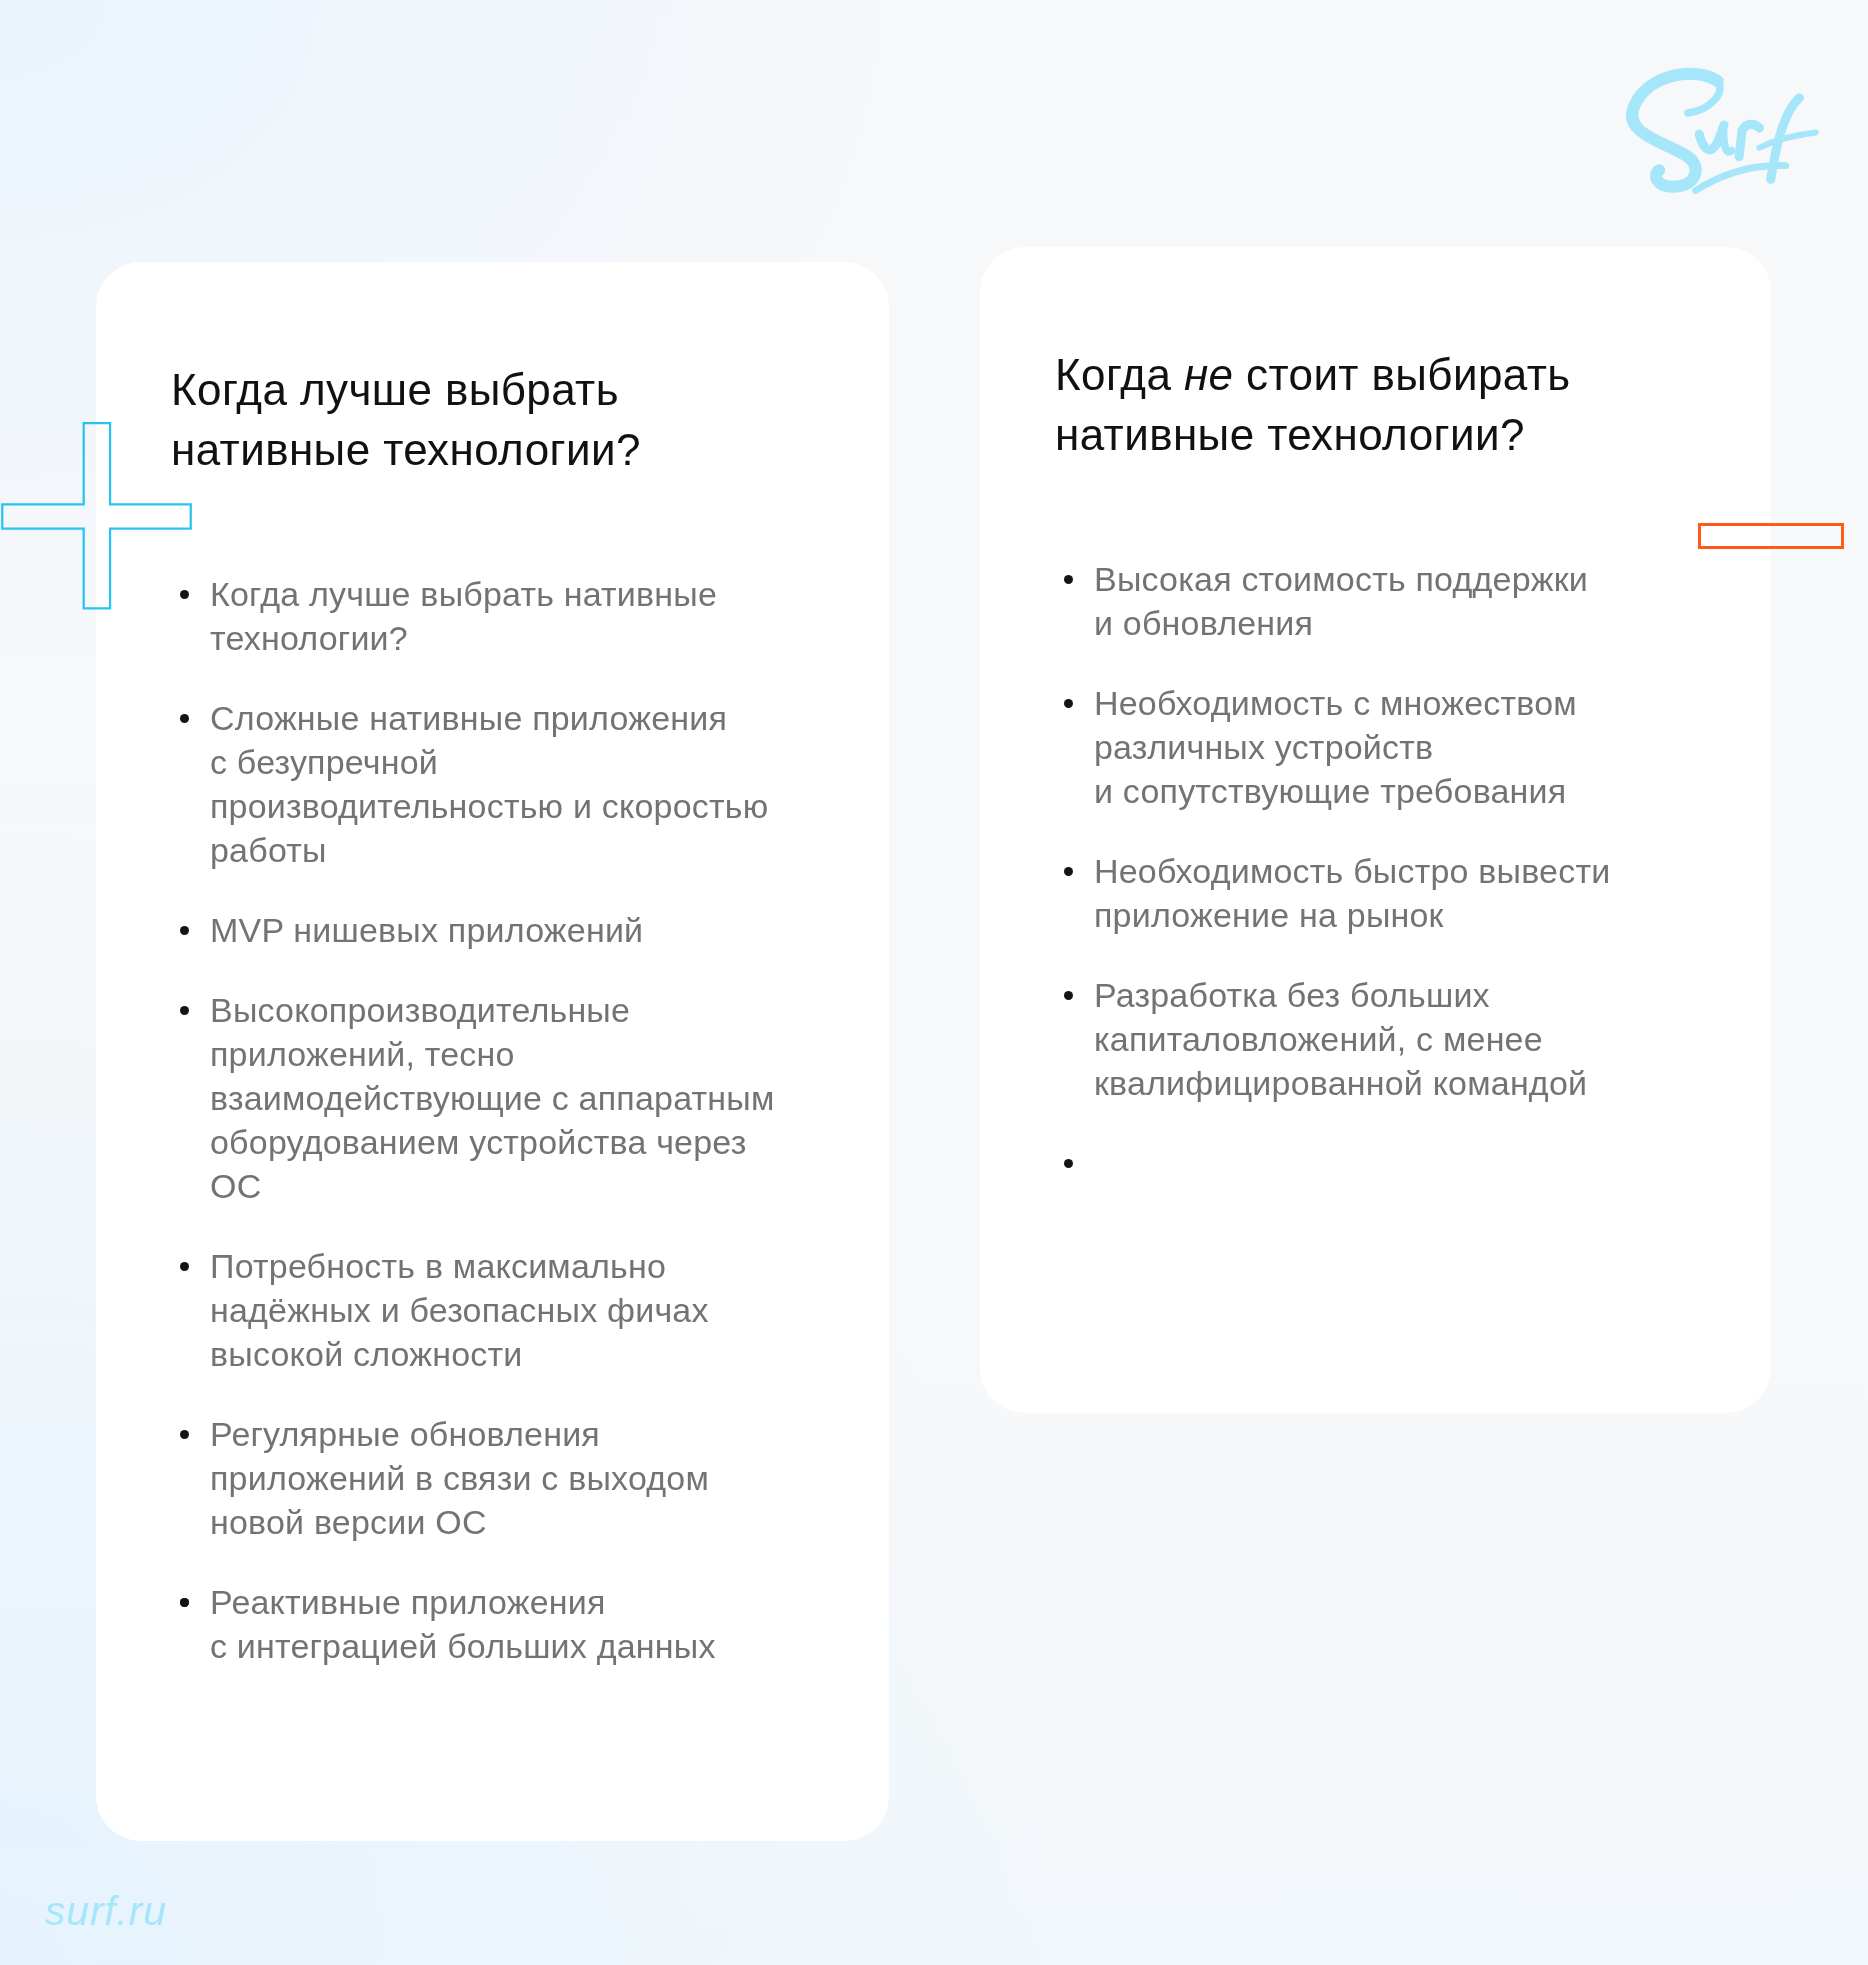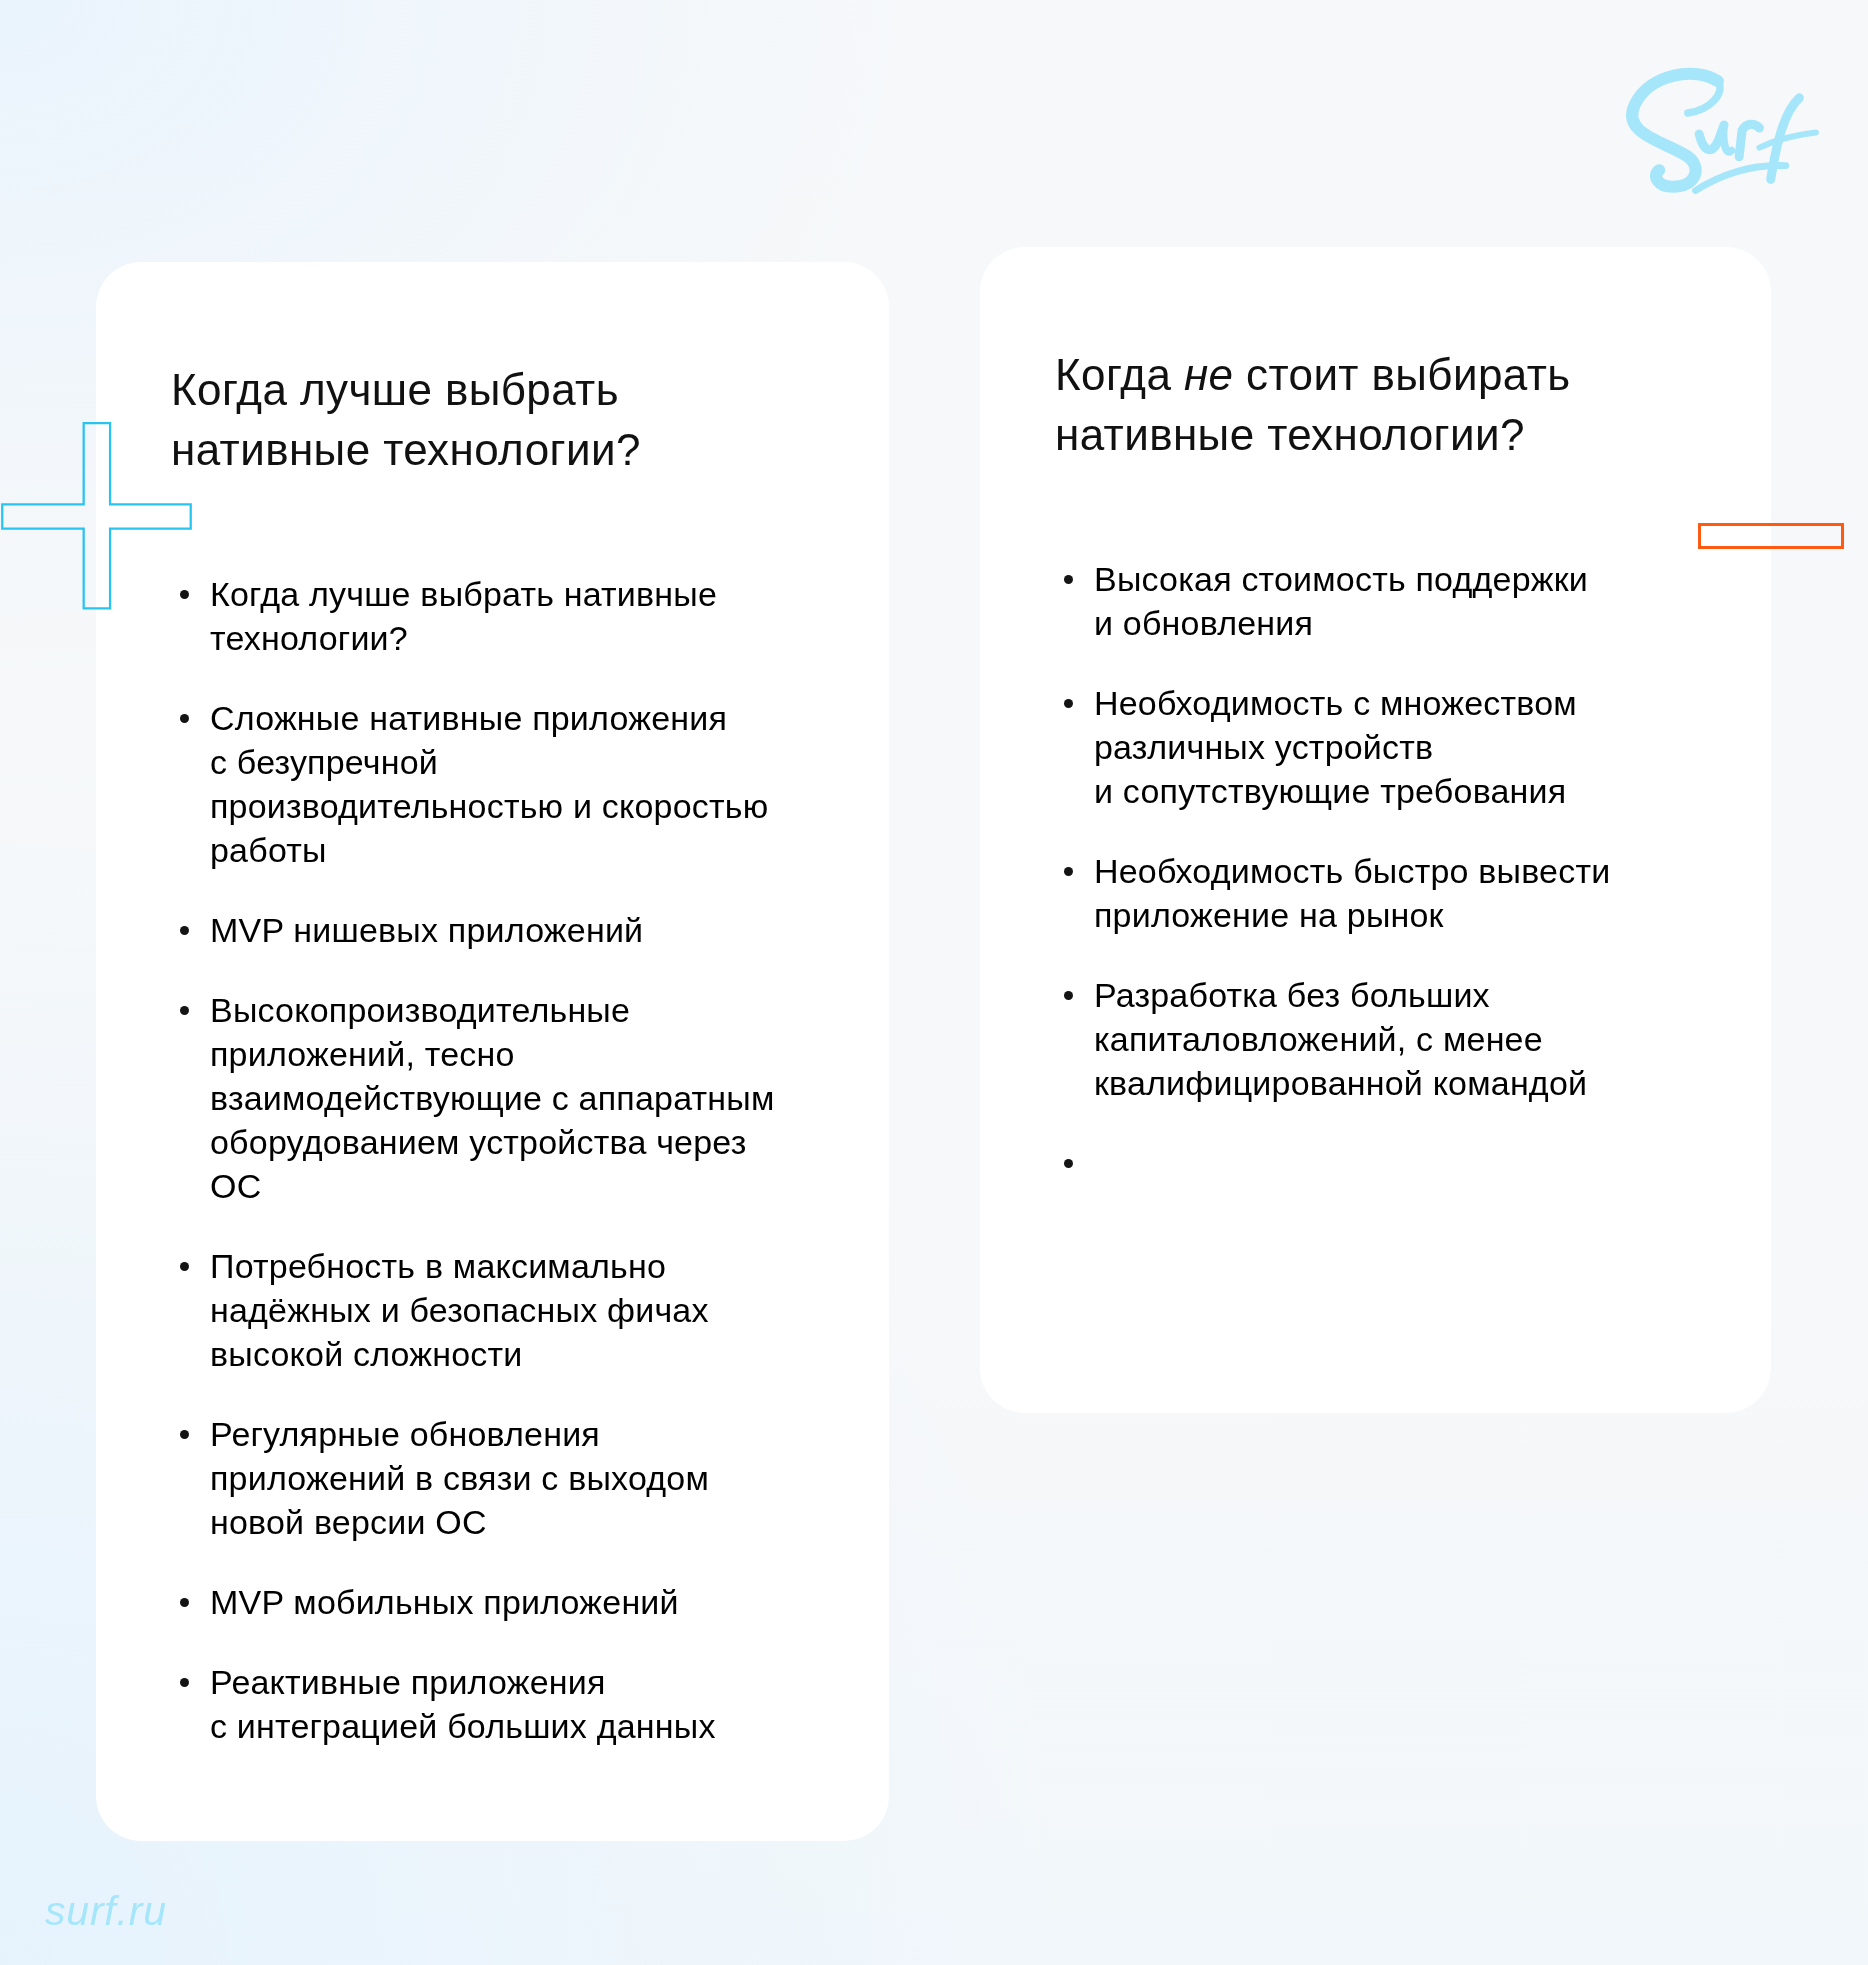--- a/index.html
+++ b/index.html
@@ -54,21 +54,21 @@
       left: 75px;
       right: 30px;
     }
     .bullet-item {
       position: relative;
       padding-left: 39px;
       font-size: 34px;
       line-height: 44px;
       margin-bottom: 36px;
       white-space: pre-line;
-      color: #000000;
+      color: #737373;
       letter-spacing: 0.2px;
     }
     .bullet-dot {
       position: absolute;
       left: 9px;
       top: 18px;
       width: 9px;
       height: 9px;
       border-radius: 50%;
       background: #141414;
@@ -138,21 +138,21 @@
 приложений, тесно
 взаимодействующие с аппаратным
 оборудованием устройства через
 ОС</span></li>
     <li class="bullet-item"><span class="bullet-dot"></span><span>Потребность в максимально
 надёжных и безопасных фичах
 высокой сложности</span></li>
     <li class="bullet-item"><span class="bullet-dot"></span><span>Регулярные обновления
 приложений в связи с выходом
 новой версии ОС</span></li>
-    <li class="bullet-item"><span class="bullet-dot"></span><span>MVP мобильных приложений</span></li>
+    <li class="bullet-item"><span class="bullet-dot"></span></li>
     <li class="bullet-item"><span class="bullet-dot"></span><span>Реактивные приложения
 с интеграцией больших данных</span></li>
   </ul>
 </section>
 
 <section class="card card-right">
   <h2 class="card-title"><span>Когда </span><em>не</em><span> стоит выбирать</span>
 <span>нативные технологии?</span></h2>
 
   <ul class="bullets">

